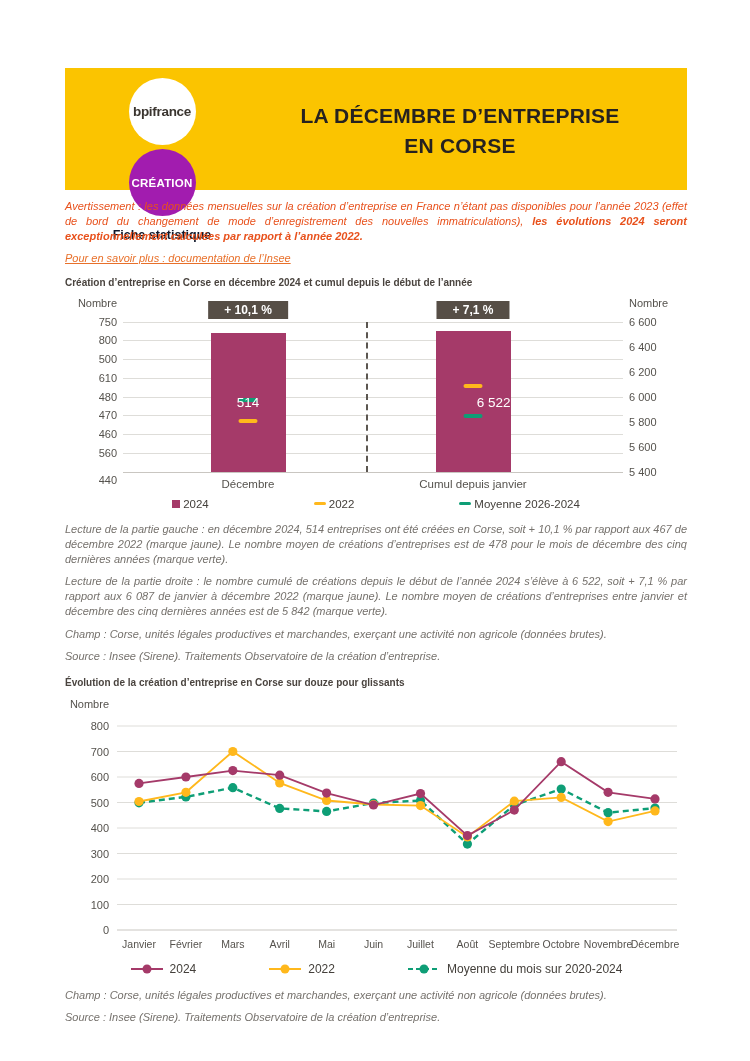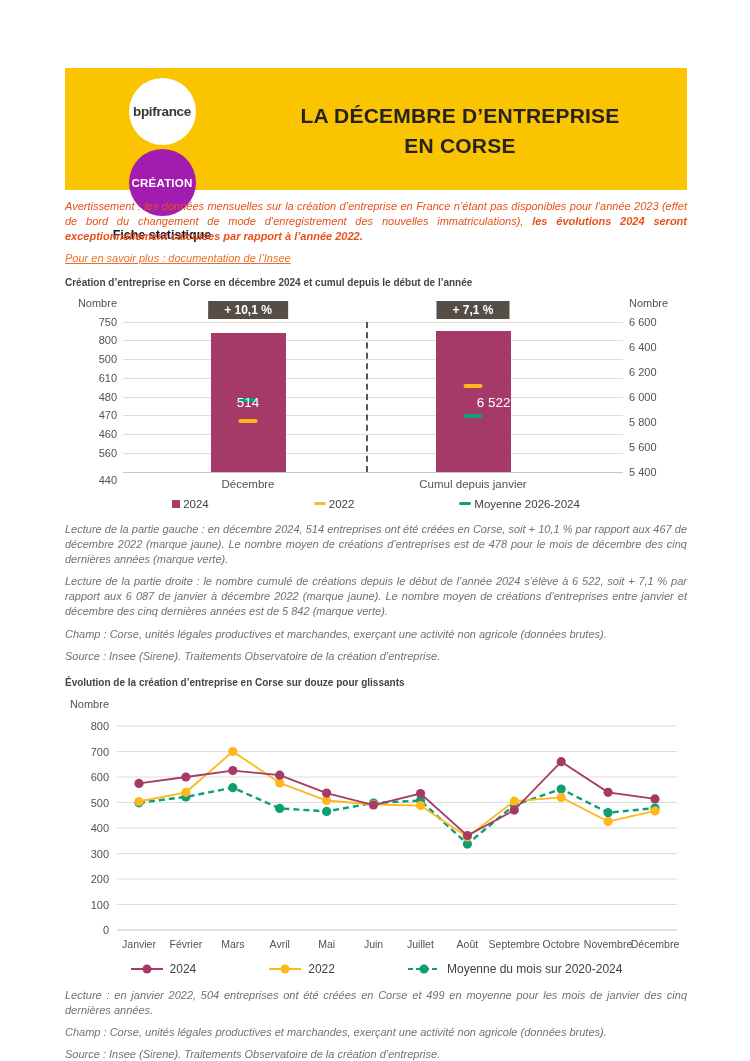--- a/index.html
+++ b/index.html
@@ -276,18 +276,17 @@
       <div class="legend-item">
         <svg width="34" height="12">
           <line x1="1" y1="6" x2="33" y2="6" stroke="#0e9e76" stroke-width="2" stroke-dasharray="5 3"></line>
           <circle cx="17" cy="6" r="4.5" fill="#0e9e76"></circle>
         </svg>
         <span>Moyenne du mois sur 2020-2024</span>
       </div>
     </div>
 
   <div class="notes">
-    <p class="note">Lecture : en janvier 2022, 504 entreprises ont été créées en Corse et 499 en moyenne pour les mois de janvier des cinq dernières années.</p>
     <p class="note">Champ : Corse, unités légales productives et marchandes, exerçant une activité non agricole (données brutes).</p>
     <p class="note">Source : Insee (Sirene). Traitements Observatoire de la création d’entreprise.</p>
   </div>
 
 </div>
 
 </body></html>

